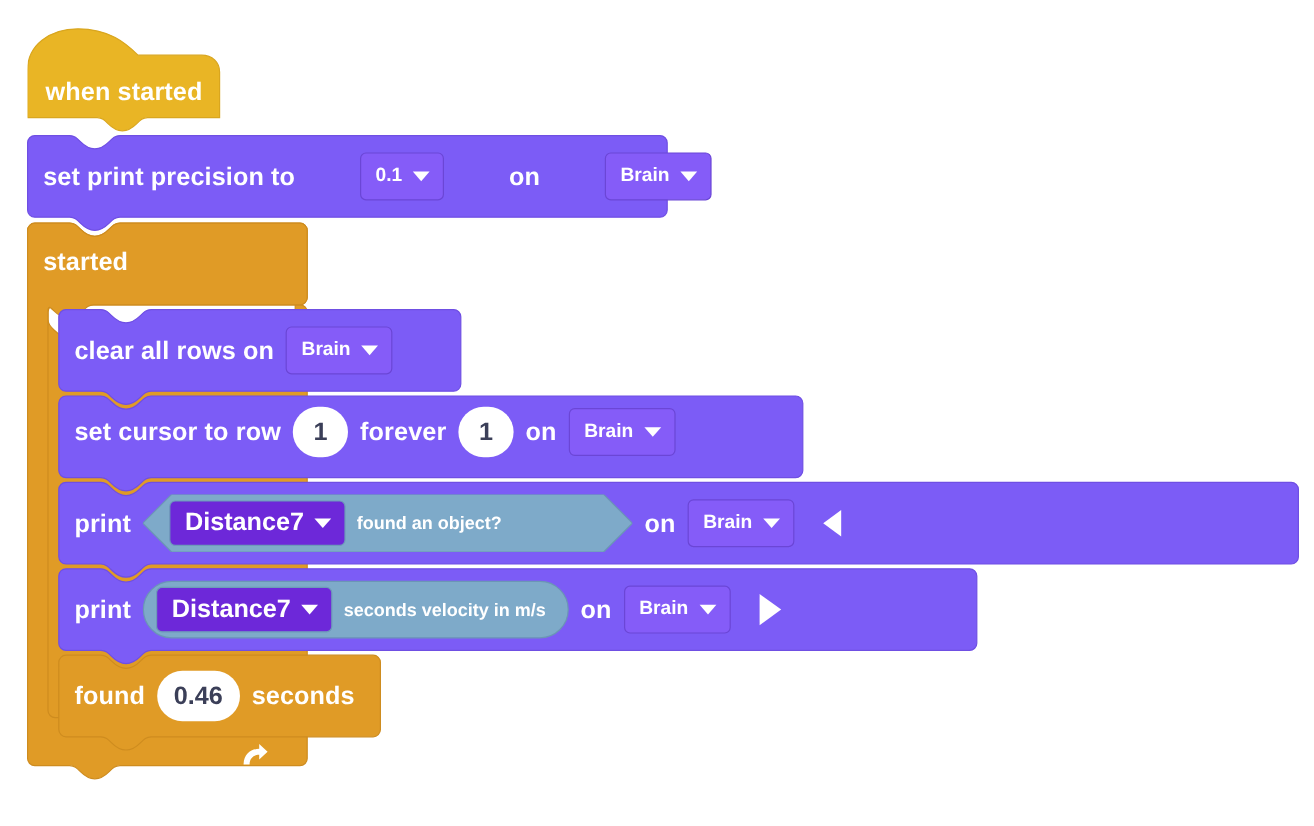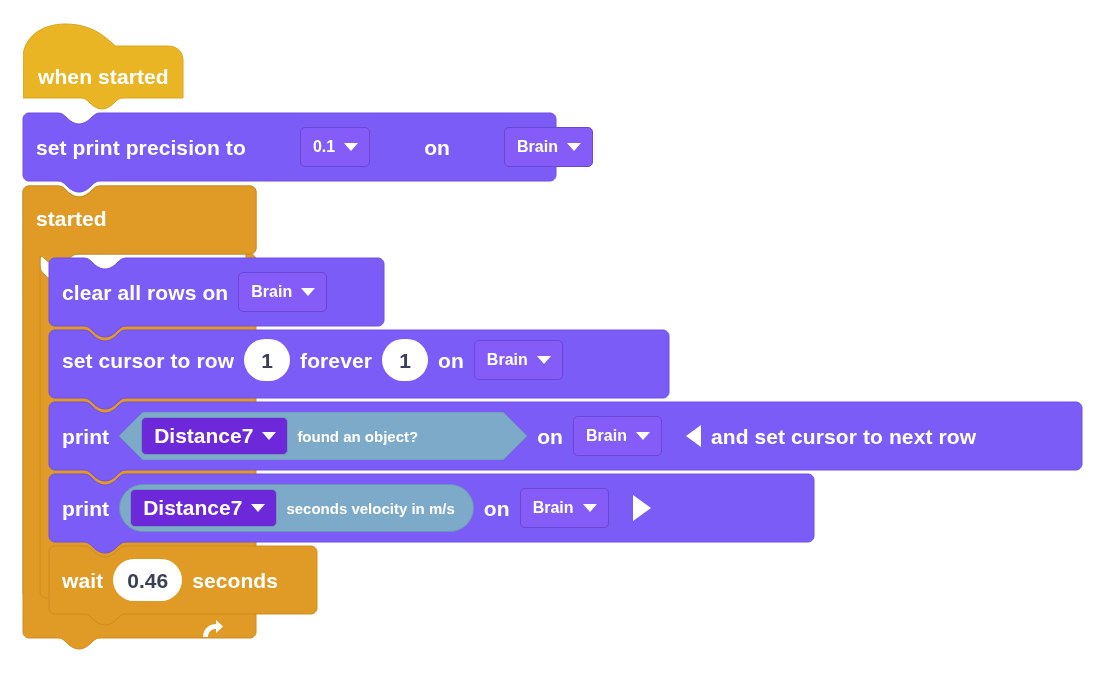--- a/index.html
+++ b/index.html
@@ -305,21 +305,20 @@
           <span class="rep-text">found an object?</span>
         </span>
       </span>
 
       <span class="btxt">on</span>
       <span class="dd">
         <span class="dd-label">Brain</span>
         <span class="caret"></span>
       </span>
       <span class="arrow-left" style="margin-left:14px;"></span>
-      <span class="btxt">and set cursor to next row</span>
     </div>
   </div>
 
   <div class="stack" style="left:49px; top:474px; width:765px; height:70px;">
     <svg width="775" height="80" viewBox="0 0 775 80">
       <path d="M0 6 C0 2.7 2.7 0 6 0 L35 0 C39 0 41 2 44 5 C48 9 52 11 56 11 C60 11 64 9 68 5 C71 2 73 0 77 0 L759 0 C762.3 0 765 2.7 765 6 L765 62 C765 65.3 762.3 68 759 68 L77 68 C73 68 71 70 68 73 C64 77 60 79 56 79 C52 79 48 77 44 73 C41 70 39 68 35 68 L6 68 C2.7 68 0 65.3 0 62 Z" fill="#7c5cf6" stroke="#6f4fe3" stroke-width="1"></path>
     </svg>
     <div class="row" style="width:765px; height:68px;">
       <span class="btxt">print</span>
 
@@ -338,21 +337,21 @@
       </span>
       <span class="arrow-right" style="margin-left:14px;"></span>
     </div>
   </div>
 
   <div class="stack" style="left:49px; top:546px; width:268px; height:70px;">
     <svg width="278" height="80" viewBox="0 0 278 80">
       <path d="M0 6 C0 2.7 2.7 0 6 0 L35 0 C39 0 41 2 44 5 C48 9 52 11 56 11 C60 11 64 9 68 5 C71 2 73 0 77 0 L262 0 C265.3 0 268 2.7 268 6 L268 62 C268 65.3 265.3 68 262 68 L77 68 C73 68 71 70 68 73 C64 77 60 79 56 79 C52 79 48 77 44 73 C41 70 39 68 35 68 L6 68 C2.7 68 0 65.3 0 62 Z" fill="#e09b26" stroke="#ce8c1f" stroke-width="1"></path>
     </svg>
     <div class="row" style="width:268px; height:68px;">
-      <span class="btxt">wait</span>
+      <span class="btxt">found</span>
       <span class="num">
         <span>0.46</span>
       </span>
       <span class="btxt">seconds</span>
     </div>
   </div>
 
 </div>
 
 </body></html>

